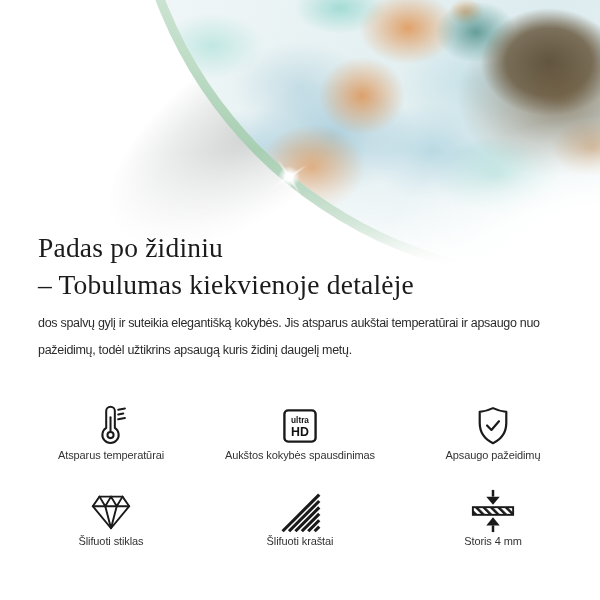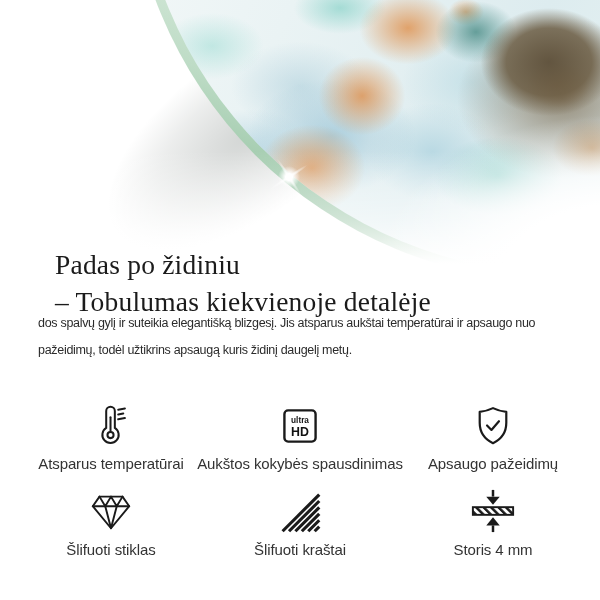--- a/index.html
+++ b/index.html
@@ -88,47 +88,47 @@
   }
   .product-description .desc-line { white-space:nowrap; }
 
   
   .feature {
     position:absolute; transform:translateX(-50%);
     display:flex; flex-direction:column; align-items:center; width:220px;
   }
   .icon-box { height:48px; display:flex; align-items:flex-end; justify-content:center; }
   .feature-label {
-    margin-top:7px; font-size:15px; color:#333333;
+    margin-top:1px; font-size:11px; color:#333333;
     letter-spacing:-0.1px; white-space:nowrap;
   }
   .icn { display:block; }
 </style>
 </head>
 <body>
 
 <div class="photo-area">
   <div class="glass-shadow"></div>
   <div class="glass-edge"></div>
   <div class="glass-marble"></div>
   <div class="sparkle">
     <div class="sparkle-core"></div>
   </div>
   <div class="photo-fade"></div>
 </div>
 
 <div class="content">
 
-  <h1 class="page-title" style="margin:17px; font-weight:normal;">
+  <h1 class="page-title" style="margin:0; font-weight:normal;">
     <div>Padas po židiniu</div>
     <div>– Tobulumas kiekvienoje detalėje</div>
   </h1>
 
   <div class="product-description">
-    <div class="desc-line">dos spalvų gylį ir suteikia elegantišką blizgesį. Jis atsparus aukštai temperatūrai ir apsaugo nuo</div>
+    <div class="desc-line">dos spalvų gylį ir suteikia elegantišką kokybės. Jis atsparus aukštai temperatūrai ir apsaugo nuo</div>
     <div class="desc-line">pažeidimų, todėl užtikrins apsaugą kuris židinį daugelį metų.</div>
   </div>
 
   <div class="feature" style="left:111px; top:400px;">
     <div class="icon-box">
       <svg class="icn" width="46" height="46" viewBox="0 0 48 48" fill="none" stroke="#1a1a1a" stroke-width="2.1" stroke-linecap="round">
         <path d="M19,9.5 a4.5,4.5 0 0 1 9,0 V27 a8.5,8.5 0 1 1 -9,0 Z"></path>
         <line x1="23.5" y1="16" x2="23.5" y2="30.5"></line>
         <circle cx="23.5" cy="34.5" r="3.2"></circle>
         <line x1="31.5" y1="8" x2="38.5" y2="6.8"></line>

